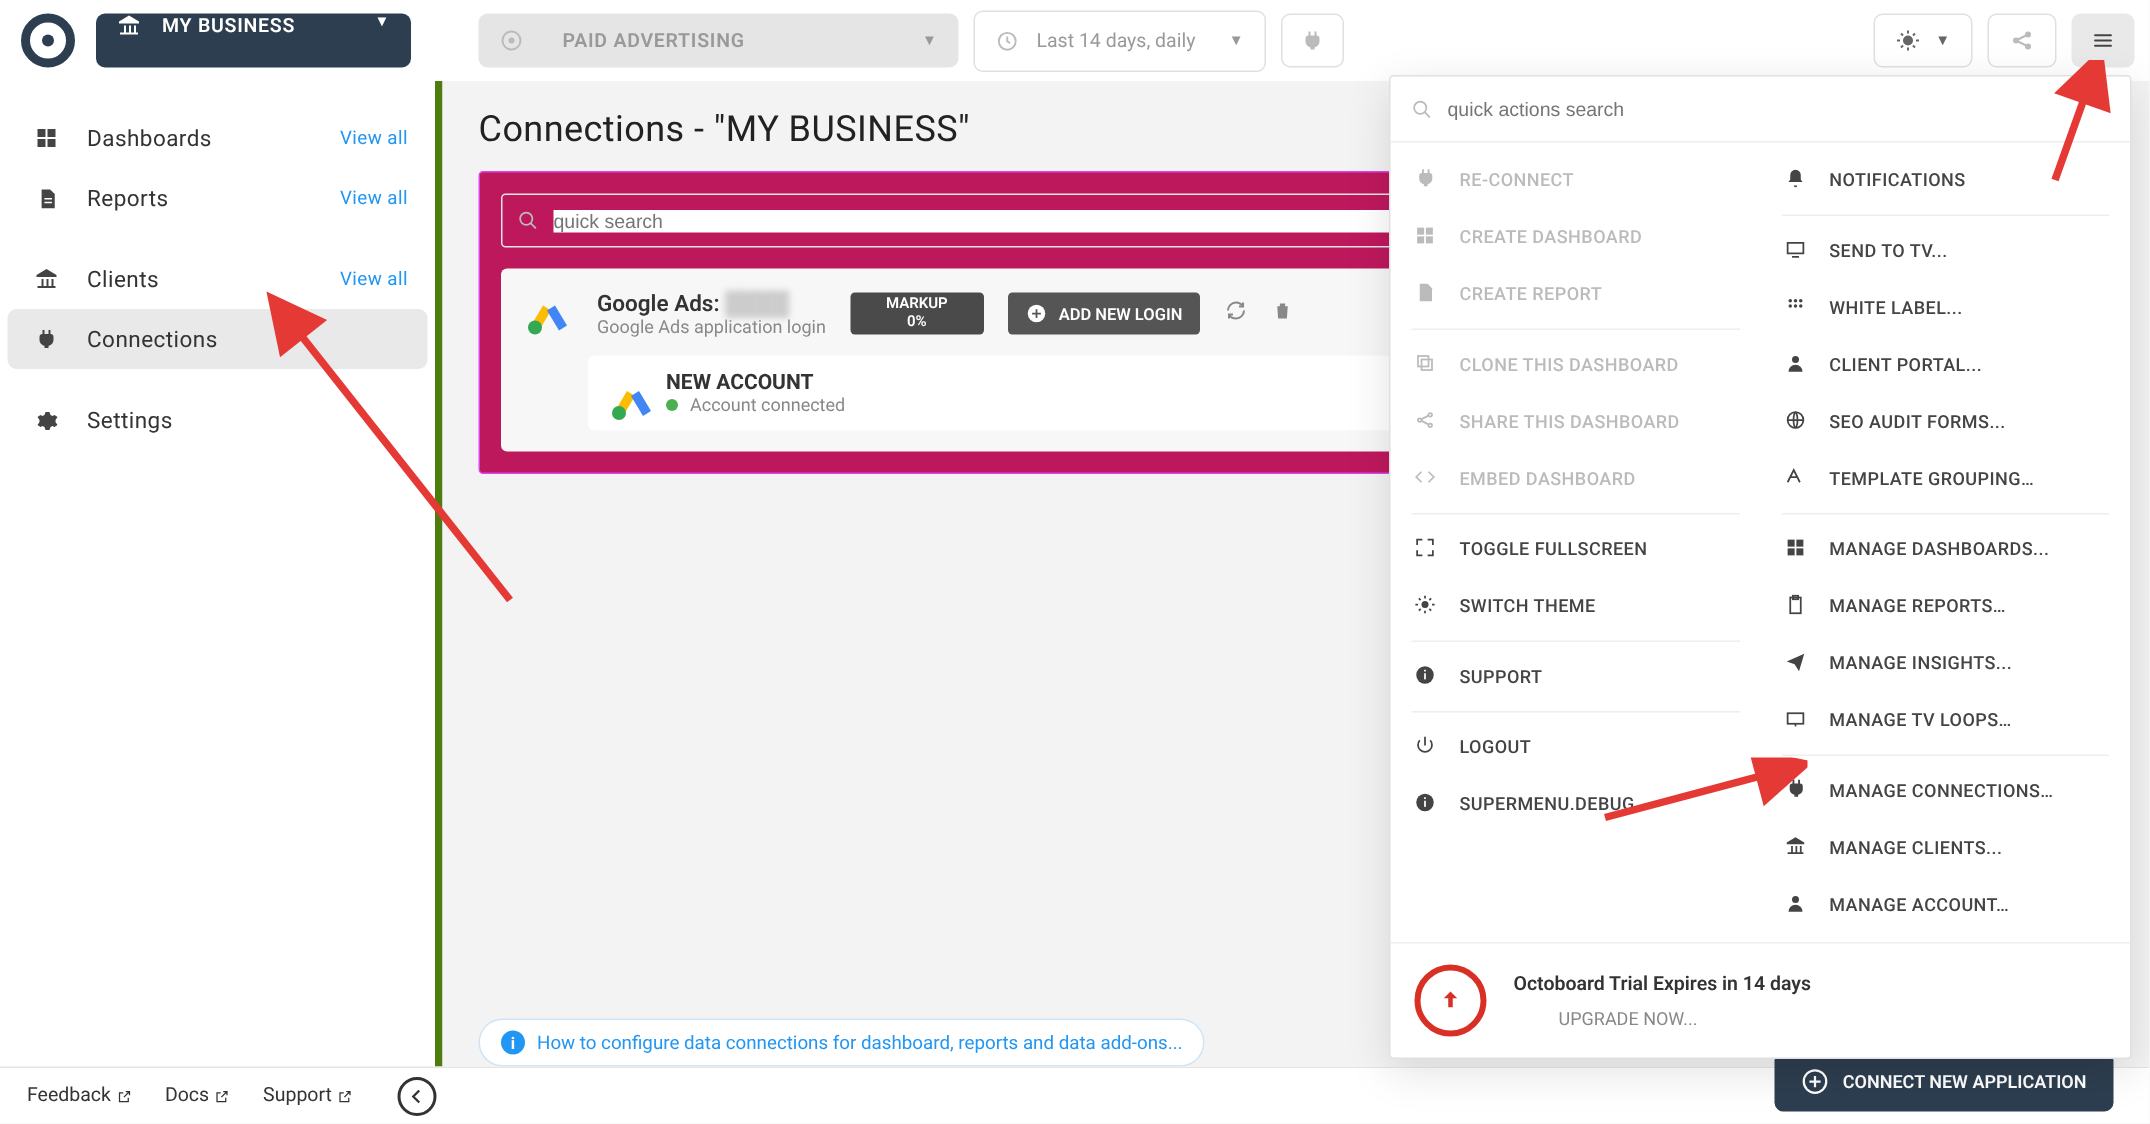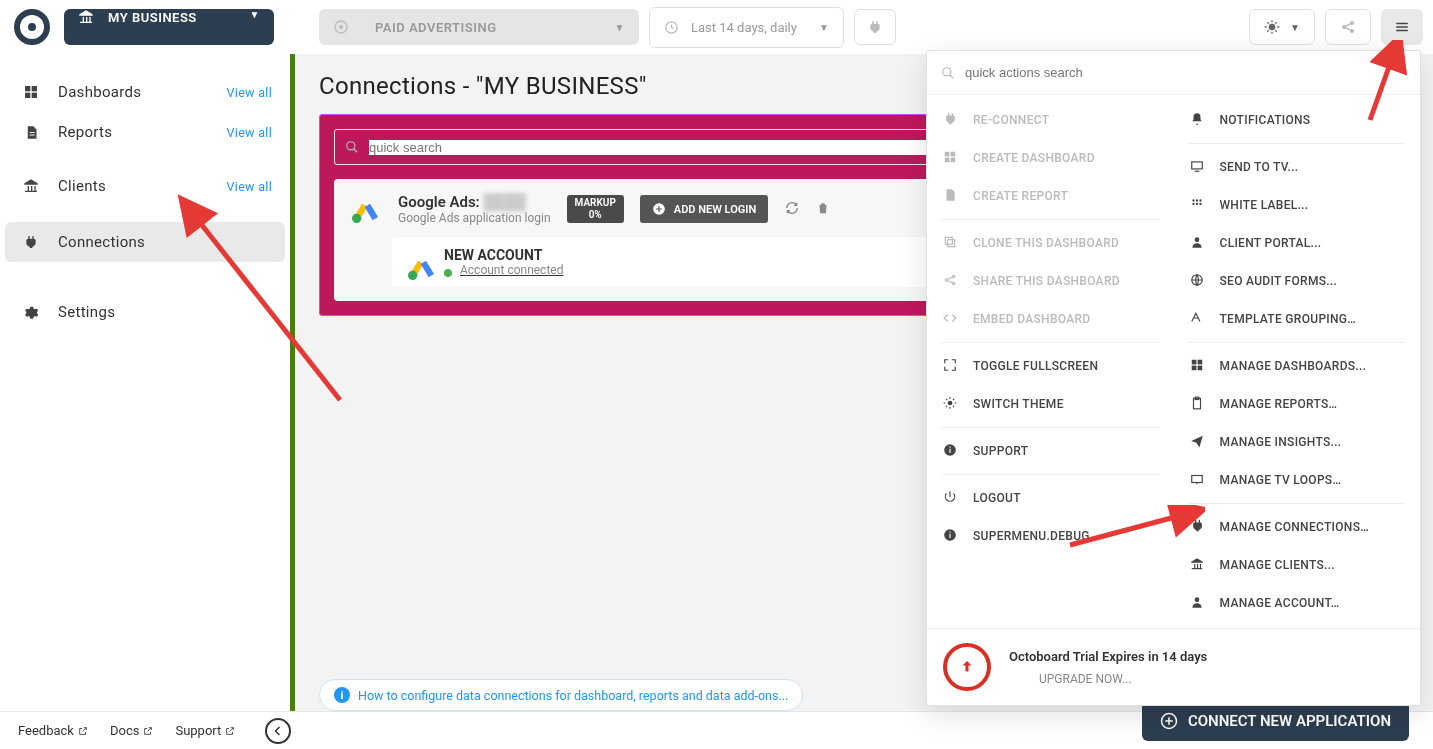--- a/index.html
+++ b/index.html
@@ -131,21 +131,21 @@
   display:flex; align-items:center;
   height:40px;
   padding:0 22px;
   font-size:15px;
   color:#333;
   letter-spacing:.3px;
   cursor:pointer;
   gap:18px;
   position:relative;
 }
-.sb-item.active { background:#e9e9e9; border-radius:6px; margin:16px 5px; padding:0 17px;}
+.sb-item.active { background:#e9e9e9; border-radius:6px; margin:0 5px; padding:0 17px;}
 .sb-item .sb-link { position:absolute; right:18px; color:#2196F3; font-size:12.5px; }
 .sb-icon { width:18px; display:flex; justify-content:center; color:#444;}
 
 
 .footer {
   position:absolute;
   bottom:0; left:0; right:0;
   height:38px;
   background:#fff;
   border-top:1px solid #e5e5e5;
@@ -191,49 +191,49 @@
 }
 .conn-header{
   display:flex;align-items:center;gap:16px;
 }
 .ga-logo{width:32px;height:32px;}
 .ga-logo svg{width:32px;height:32px;}
 .conn-title-box{flex:0 0 auto;}
 .conn-title{font-size:15px;font-weight:600;color:#333;}
 .conn-sub{font-size:12px;color:#888;}
 .markup-badge{
-  background:#4a4a4a;color:#fff;border-radius:3px;padding:2px 8px;font-size:10px;font-weight:600;text-align:center;line-height:12px;
+  background:#4a4a4a;color:#fff;border-radius:3px;padding:2px 24px;font-size:10px;font-weight:600;text-align:center;line-height:12px;
 }
 .add-login-btn{
   background:#555;color:#fff;border-radius:3px;height:28px;
   display:flex;align-items:center;gap:8px;padding:0 12px;font-size:11px;font-weight:600;cursor:pointer;
 }
 .iconbtn{color:#888;cursor:pointer;}
 .conn-sub-block{
   background:#fff;border-radius:4px;margin-top:12px;margin-left:42px;
   padding:10px 14px;display:flex;align-items:center;gap:14px;
 }
 .conn-sub-block .dot{width:8px;height:8px;background:#4CAF50;border-radius:50%;}
 .acct-title{font-size:14px;font-weight:700;}
 .acct-sub{font-size:12px;color:#888;}
-.acct-sub-row{display:flex;align-items:flex-end;gap:8px;text-decoration:underline;}
+.acct-sub-row{display:flex;align-items:center;gap:8px;}
 
 .info-bar{
   position:absolute;bottom:0;left:24px;
   background:#fff;border:1px solid #d0e4f5;border-radius:20px;
   padding:7px 14px;display:flex;align-items:center;gap:8px;
   color:#2196F3;font-size:12.5px;cursor:pointer;
 }
 .info-bar .icircle{width:16px;height:16px;border-radius:50%;background:#2196F3;color:#fff;display:flex;align-items:center;justify-content:center;font-size:11px;font-weight:700;}
 
 .connect-btn{
   position:absolute;bottom:8px;right:24px;
   background:#2d3e50;color:#fff;border-radius:6px;height:40px;
   display:flex;align-items:center;gap:10px;padding:0 18px;
-  font-size:15px;font-weight:600;cursor:pointer;
+  font-size:12px;font-weight:600;cursor:pointer;
 }
 
 
 .supermenu{
   position:absolute;
   top:50px; right:12px;
   width:495px;
   background:#fff;
   border:1px solid #e0e0e0;
   border-radius:3px;

